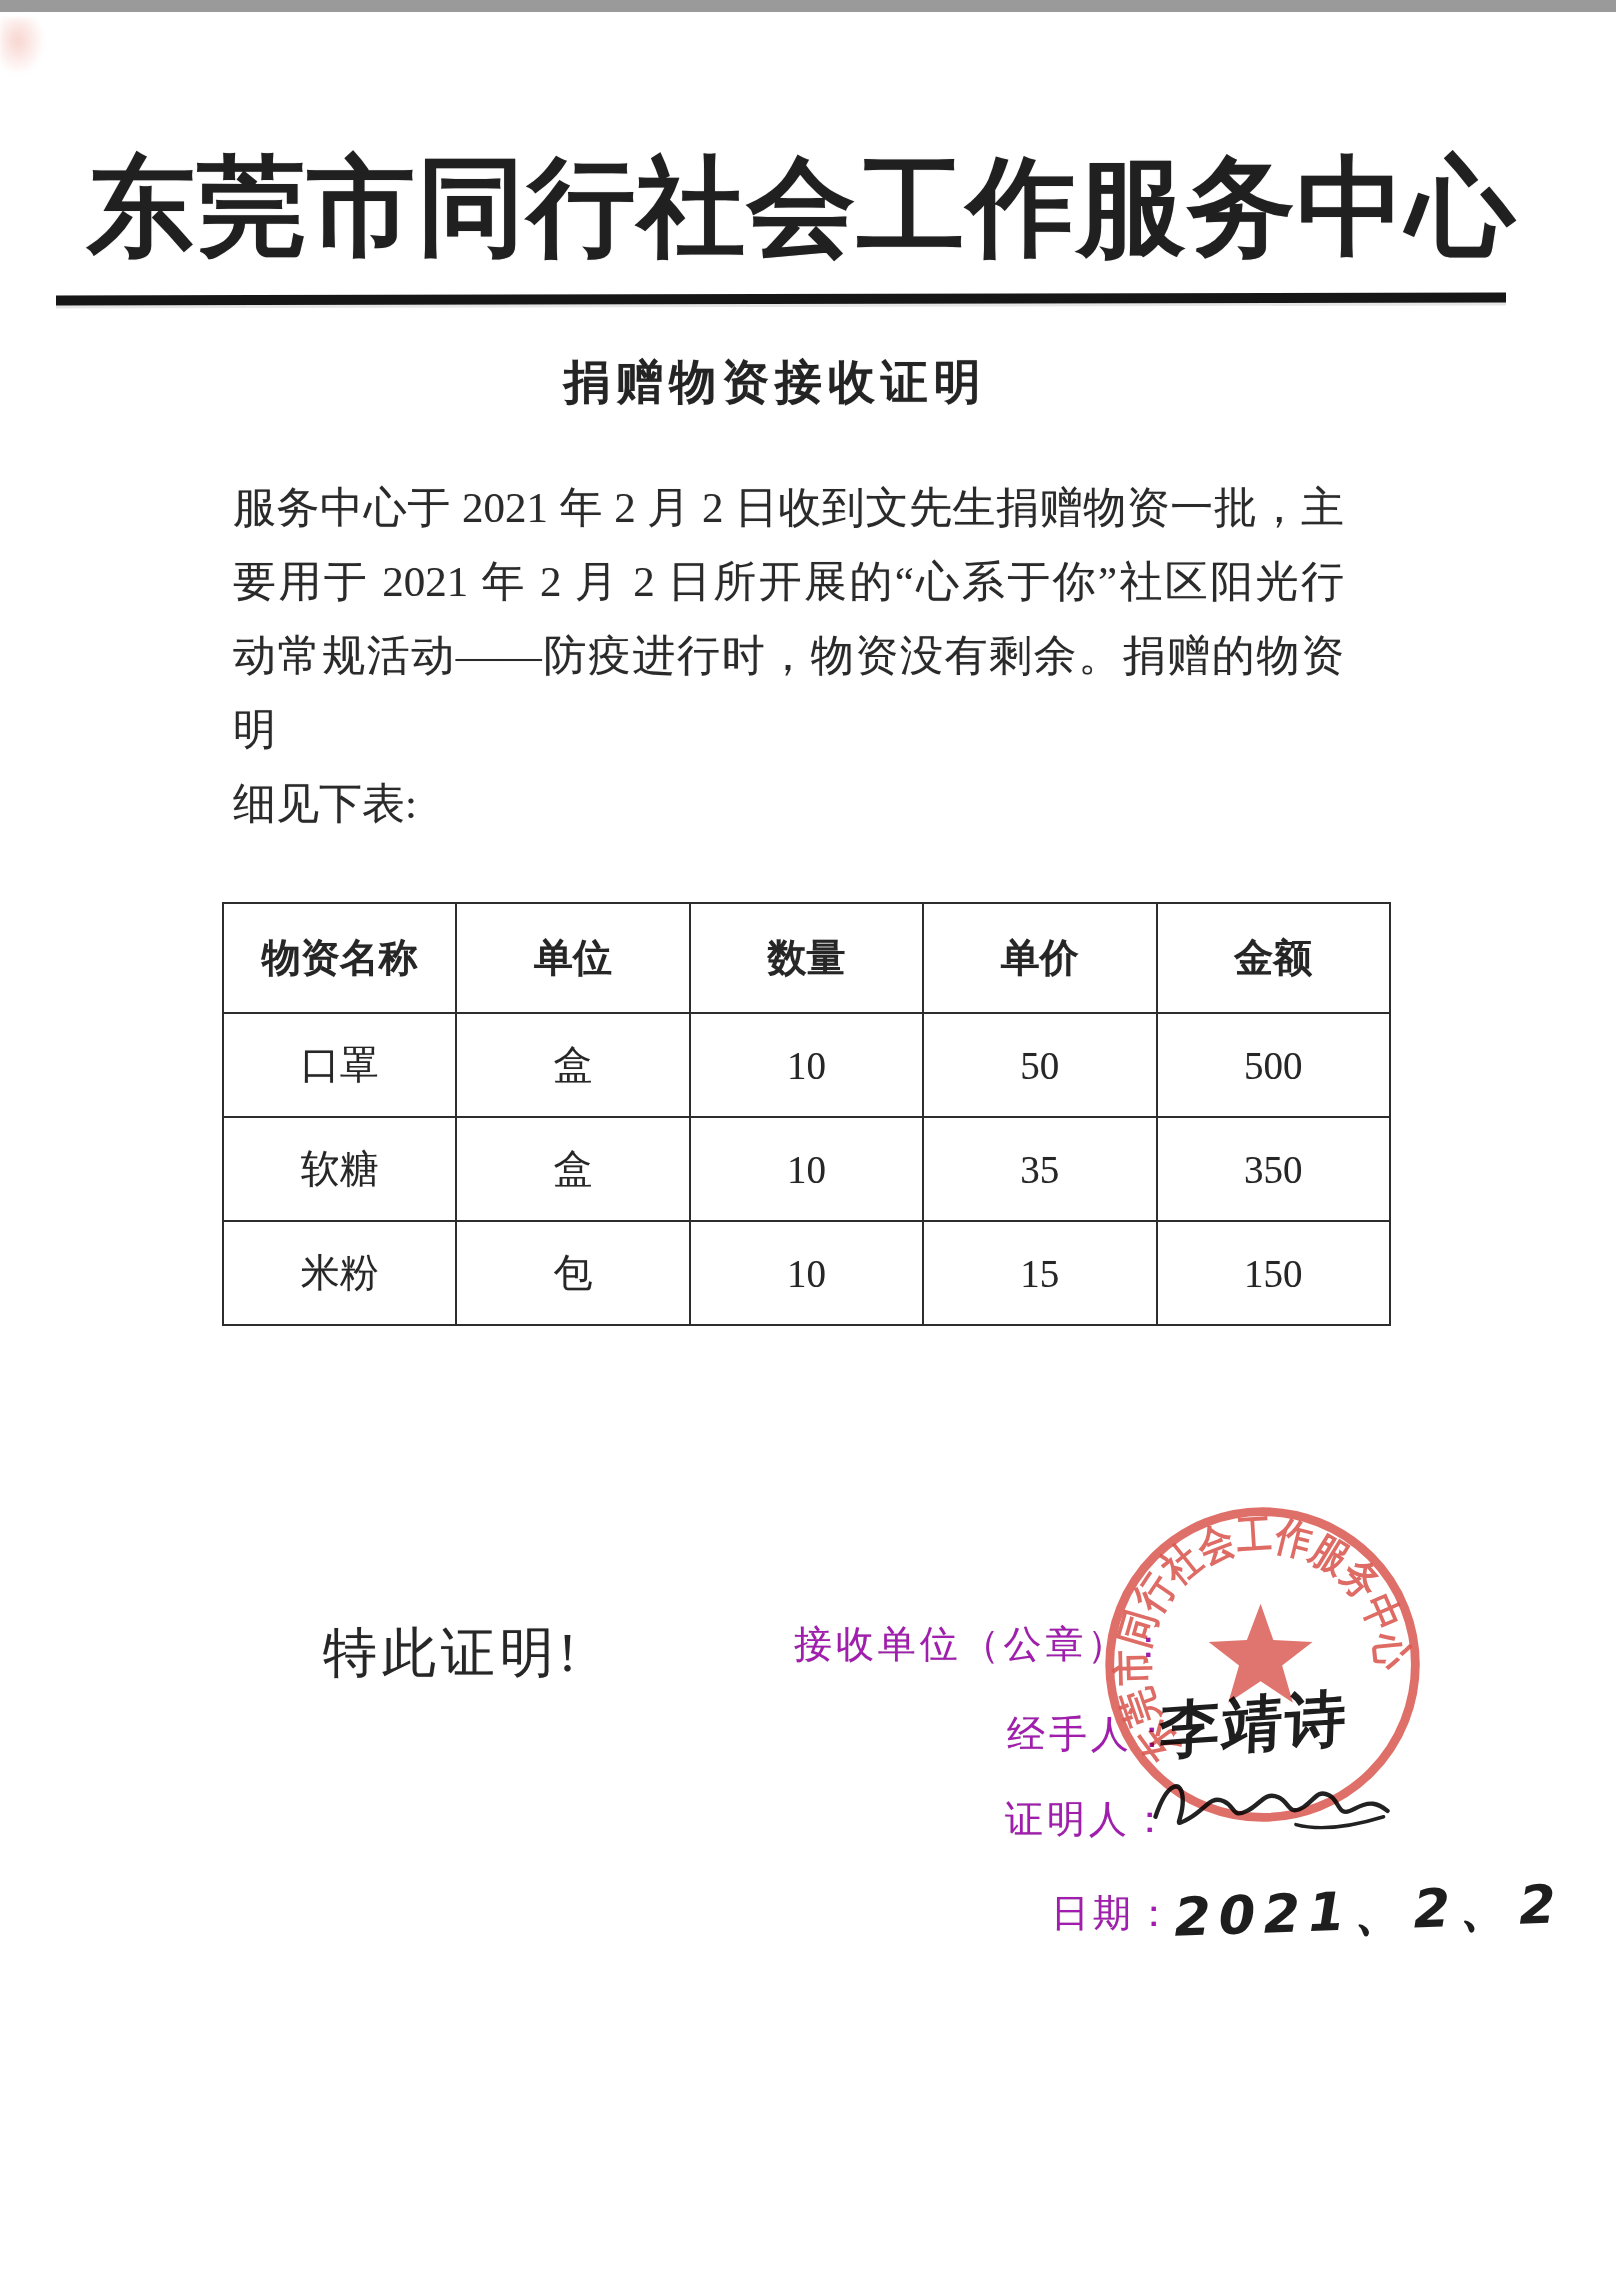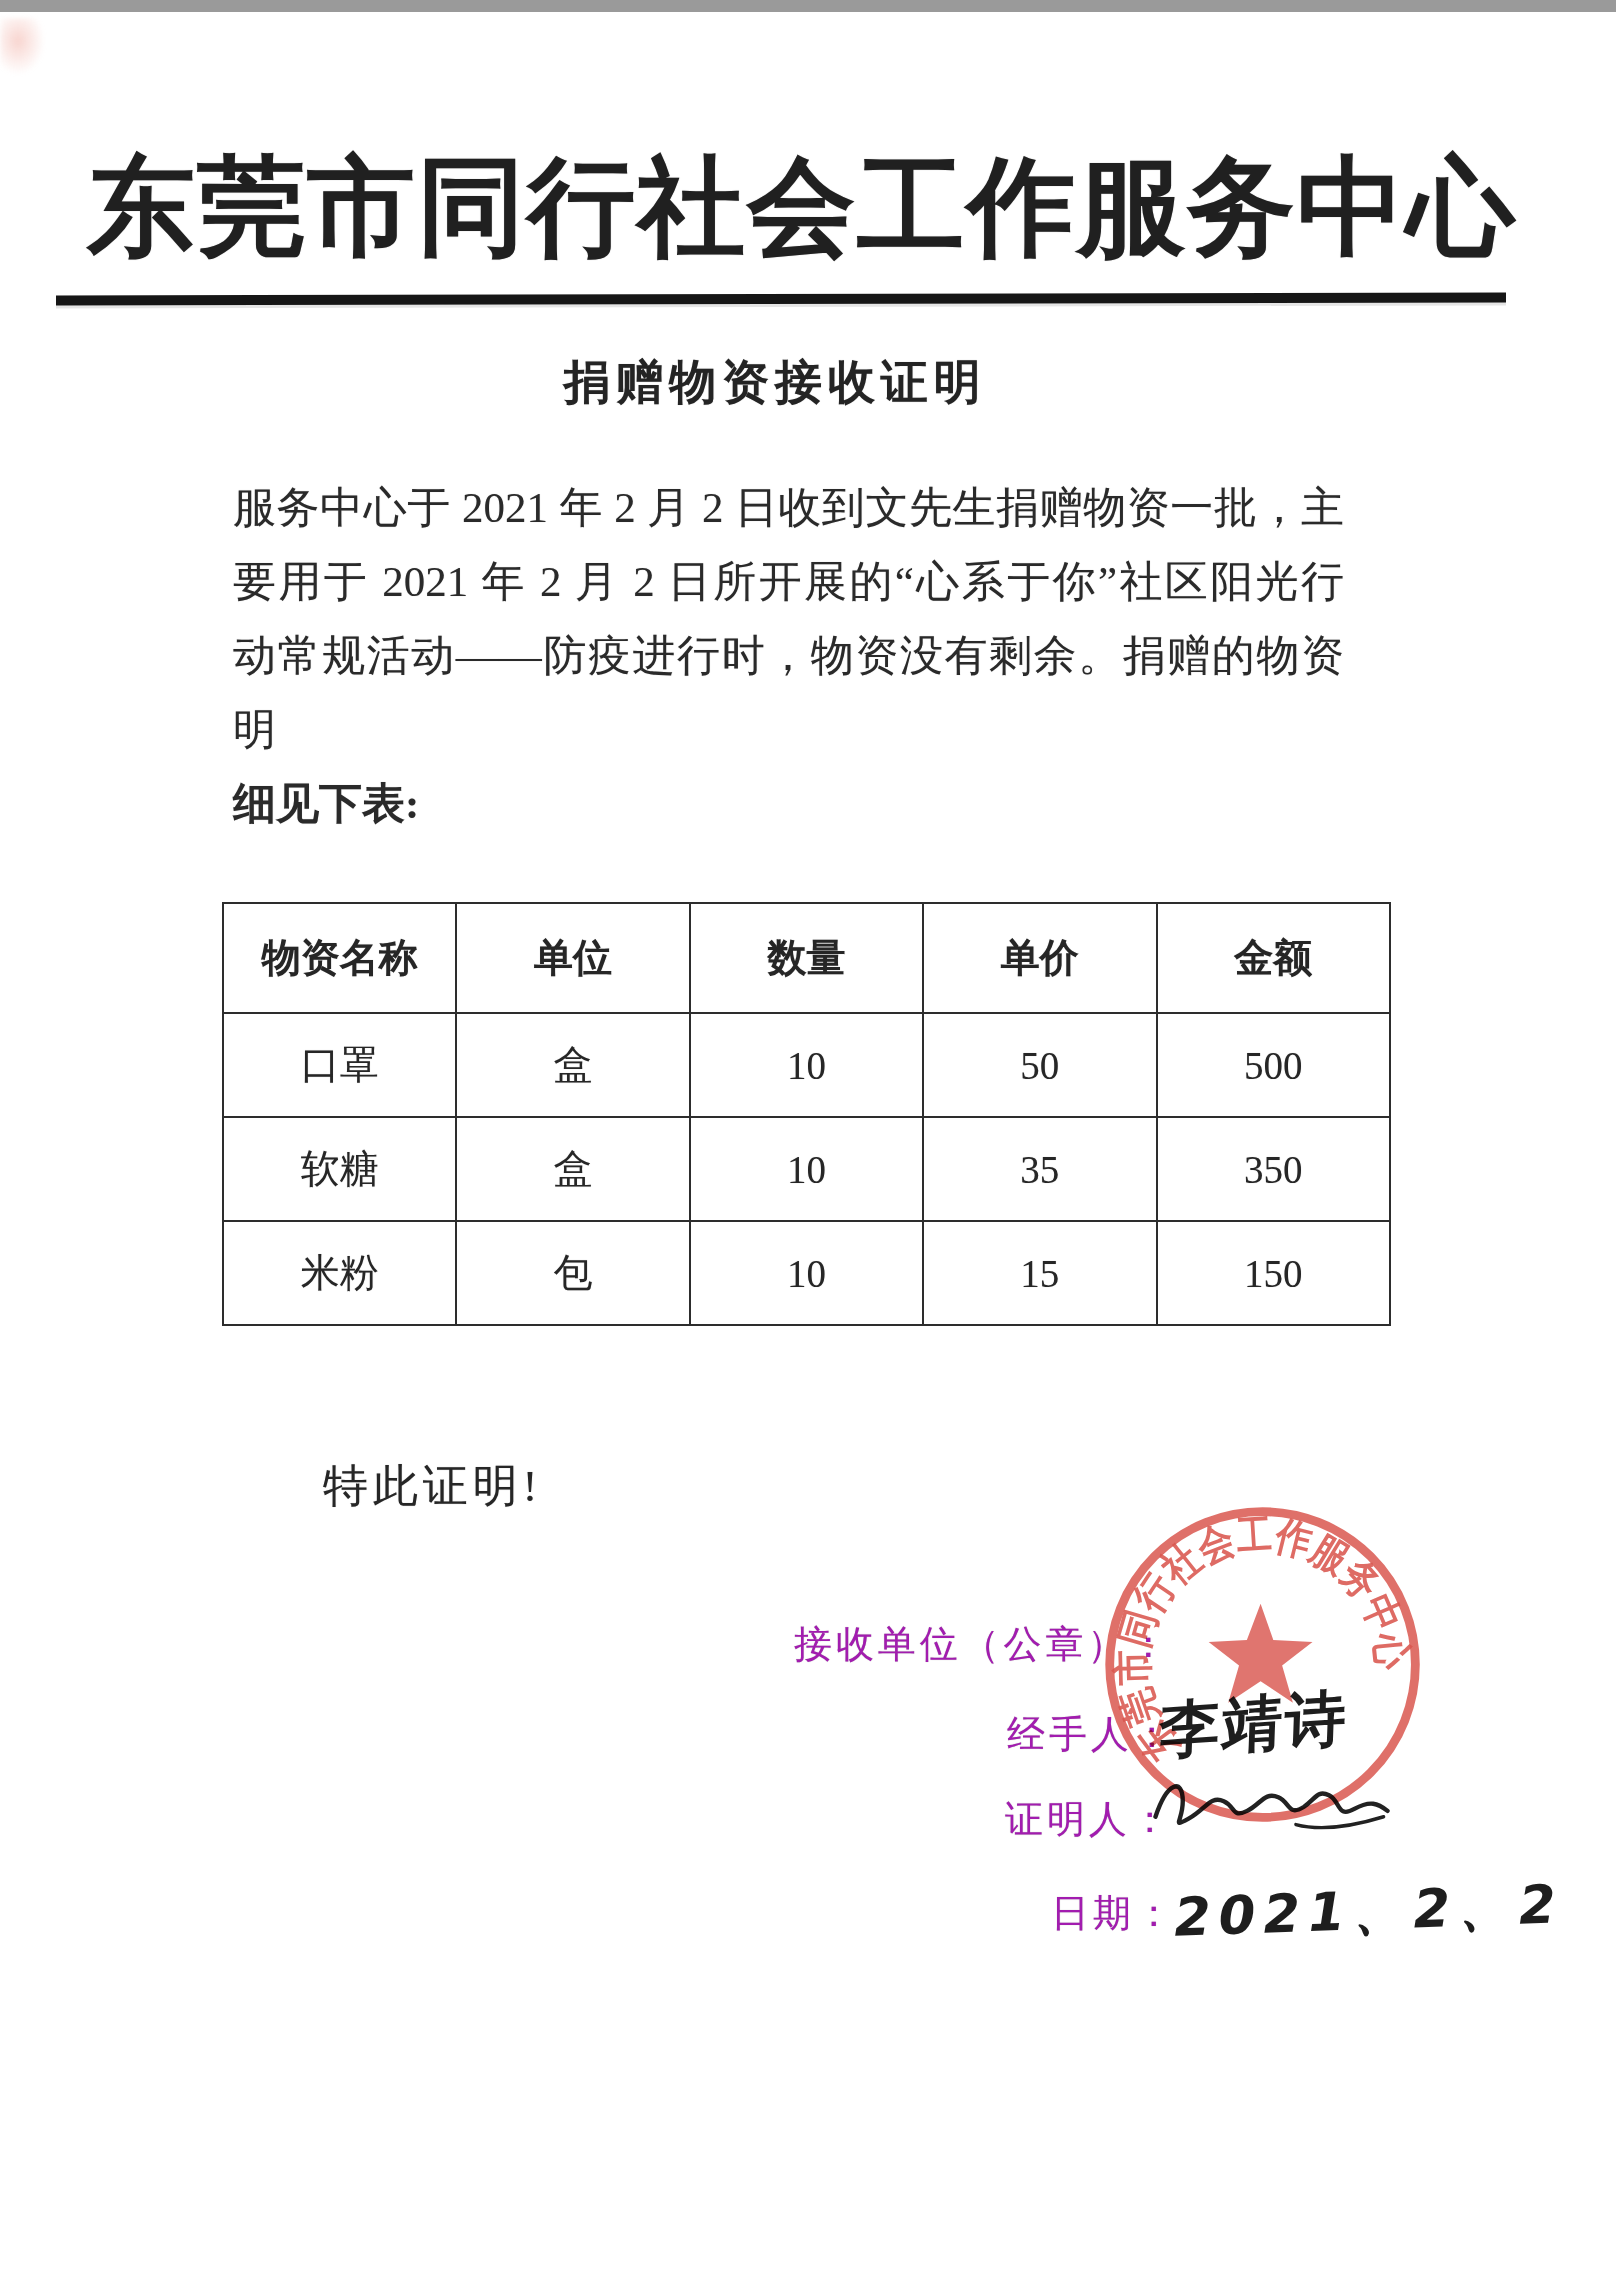--- a/index.html
+++ b/index.html
@@ -33,39 +33,39 @@
     font-size:47px; font-weight:600; letter-spacing:5.9px; white-space:nowrap;
     color:#242424; text-shadow:0 0 1px rgba(0,0,0,.3);
   }
   .body-text {
     position:absolute; left:233px; top:459px; width:1111px;
     font-size:43px; line-height:74px; color:#2a2a2a;
     text-shadow:0 0 1px rgba(0,0,0,.25);
   }
   .body-text .line { text-align:justify; text-align-last:justify; }
   .body-text .line-first { text-indent:2em; }
-  .body-text .line-last { text-align-last:left;font-weight:bold; }
+  .body-text .line-last { text-align-last:left; }
 
   table.goods-table {
     position:absolute; left:222px; top:890px; width:1169px;
     border-collapse:collapse; table-layout:fixed;
     border:2.9px solid #2d2d2d;
   }
   table.goods-table th, table.goods-table td {
     border:2px solid #2d2d2d; border-top-width:2.9px; border-bottom-width:2.9px;
     text-align:center; vertical-align:middle;
     font-size:39px; color:#262626; text-shadow:0 0 1px rgba(0,0,0,.25);
     padding:0;
   }
   table.goods-table th { height:108px; font-weight:600; }
   table.goods-table td { height:102px;border-radius:22px; }
 
   .attest {
-    position:absolute; left:323px; top:1444px;
-    font-size:45px; color:#262626; letter-spacing:4.9px;
+    position:absolute; left:323px; top:1605px;
+    font-size:54px; color:#262626; letter-spacing:4.9px;
     text-shadow:0 0 1px rgba(0,0,0,.3);
   }
   .foot-label {
     position:absolute; font-size:38px; color:#a21caf; letter-spacing:3.9px;
     text-shadow:0 0 1px rgba(0,0,0,.3); white-space:nowrap;
   }
   .receiver-label { left:794px;  top:1607px; }
   .handler-label  { left:1007px; top:1697px; }
   .witness-label  { left:1005px; top:1782px; }
   .date-label     { left:1051px; top:1876px; }

